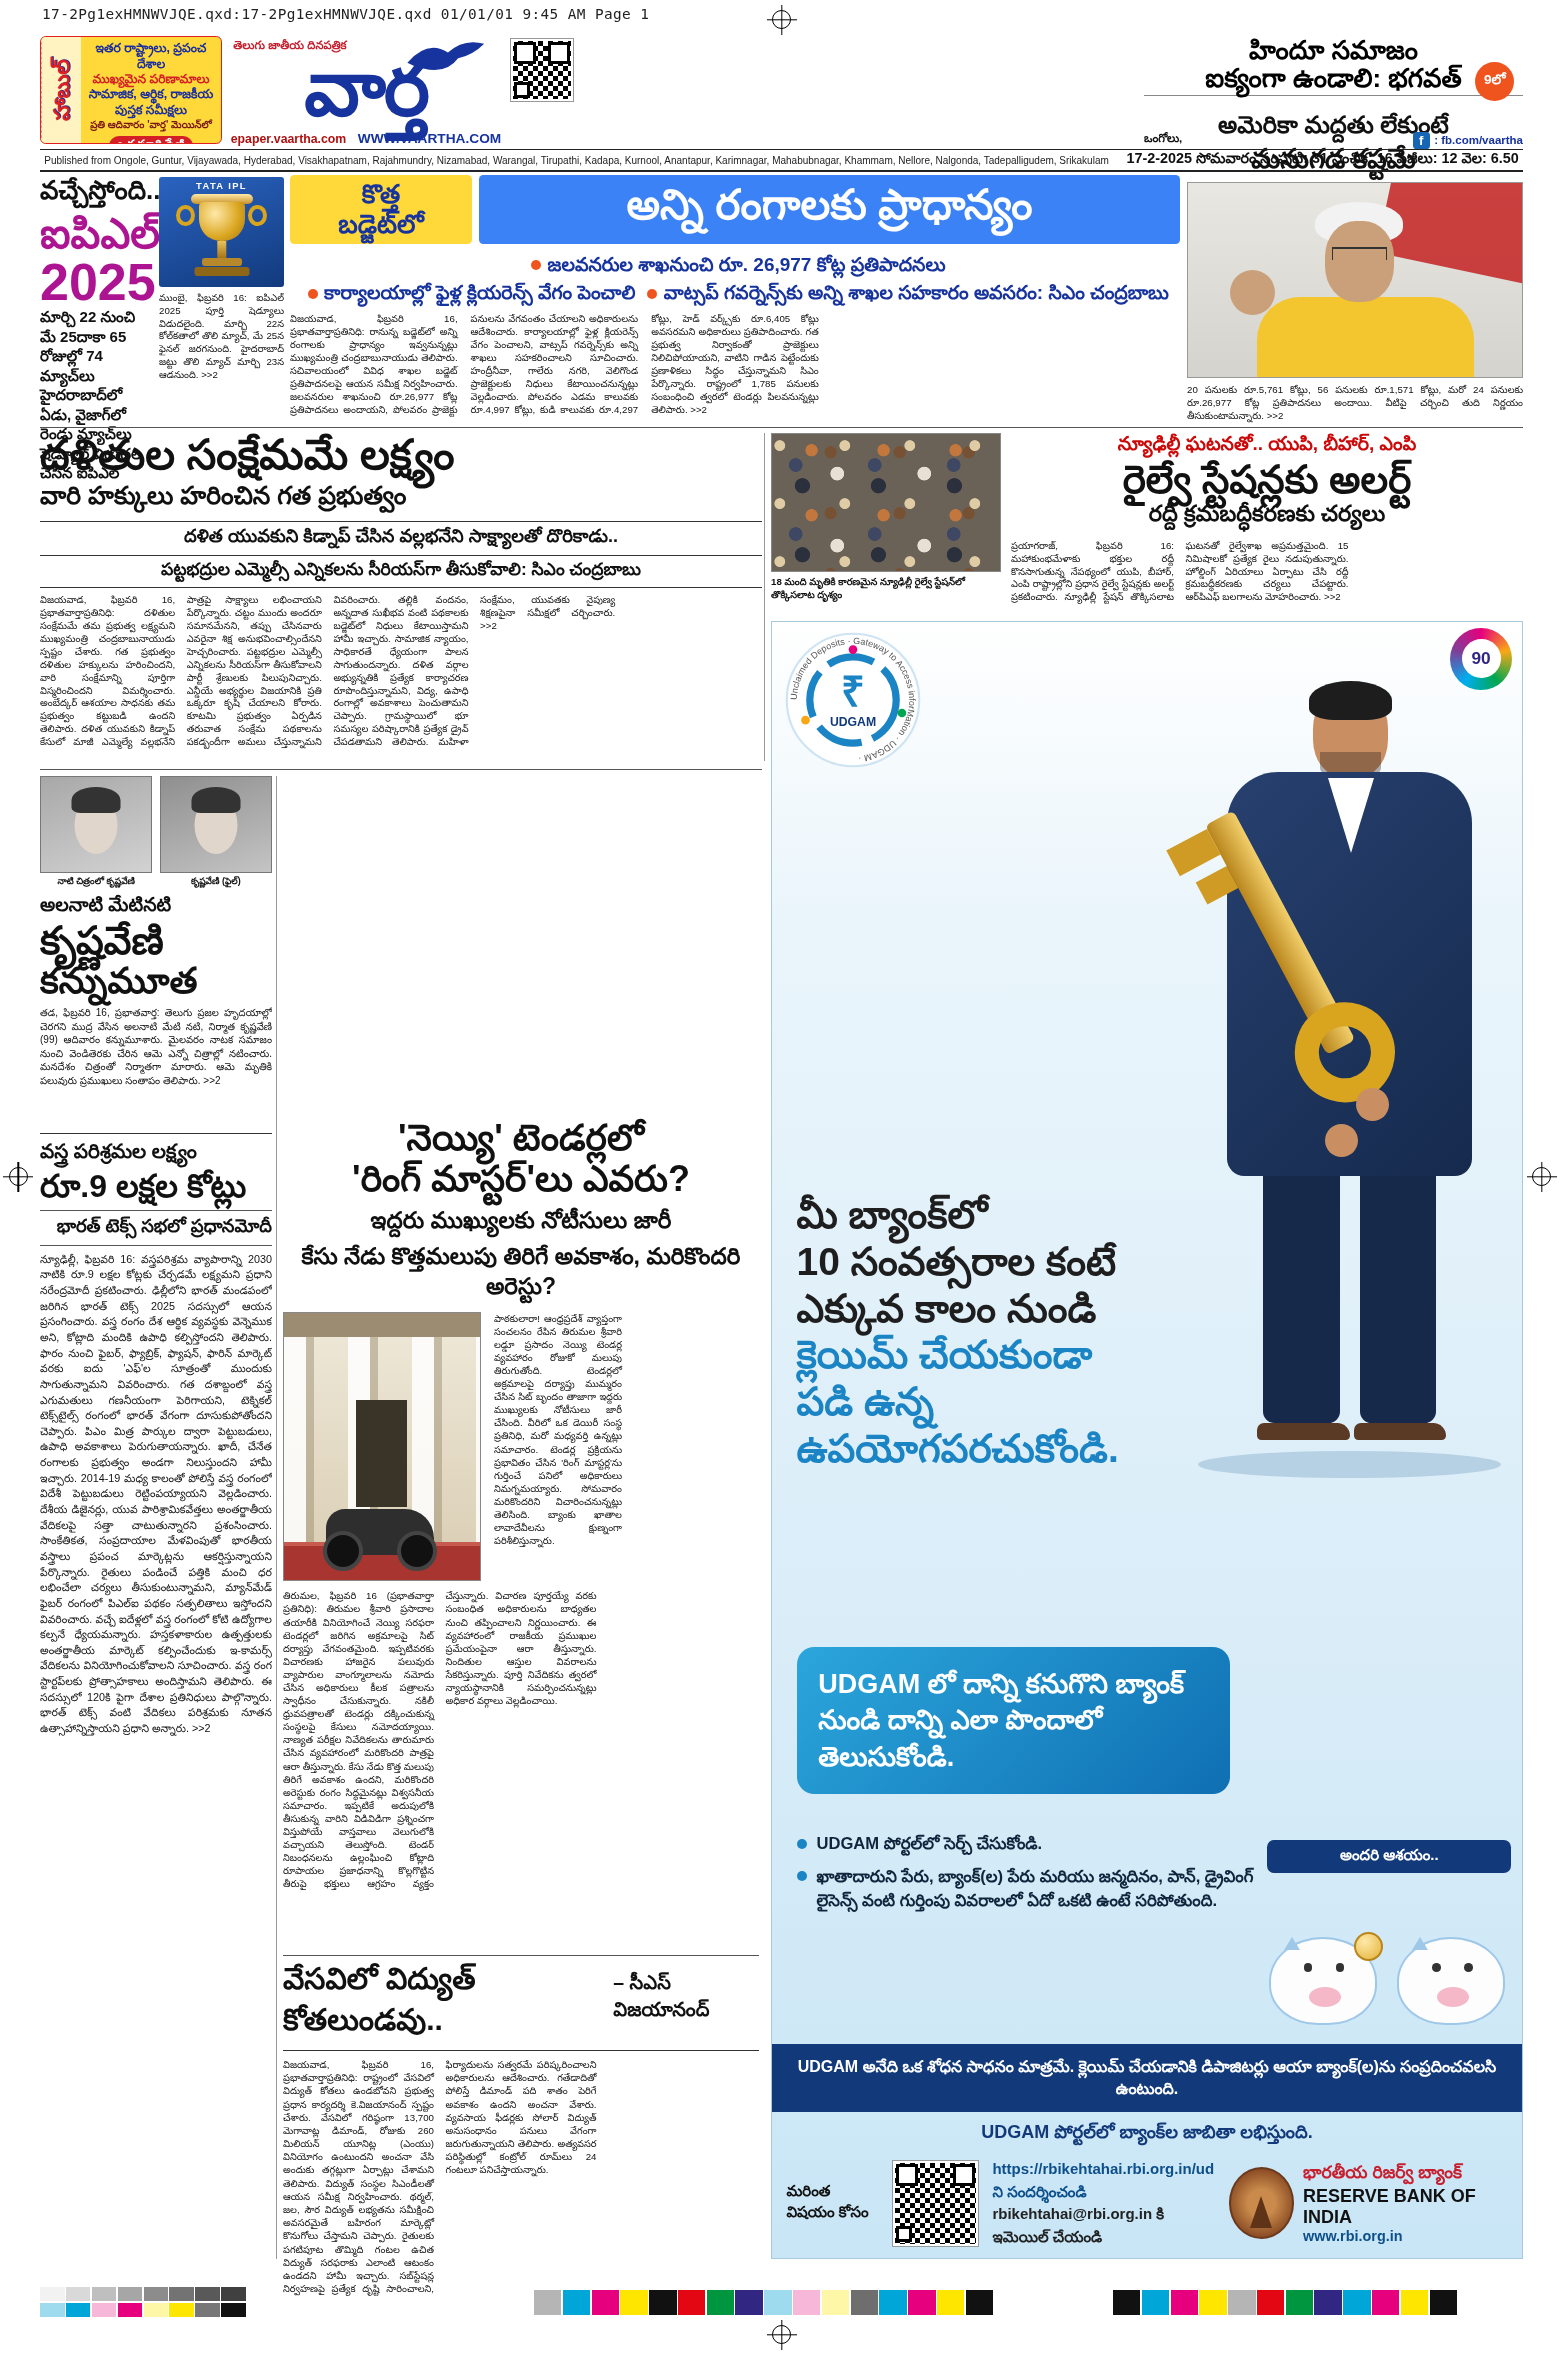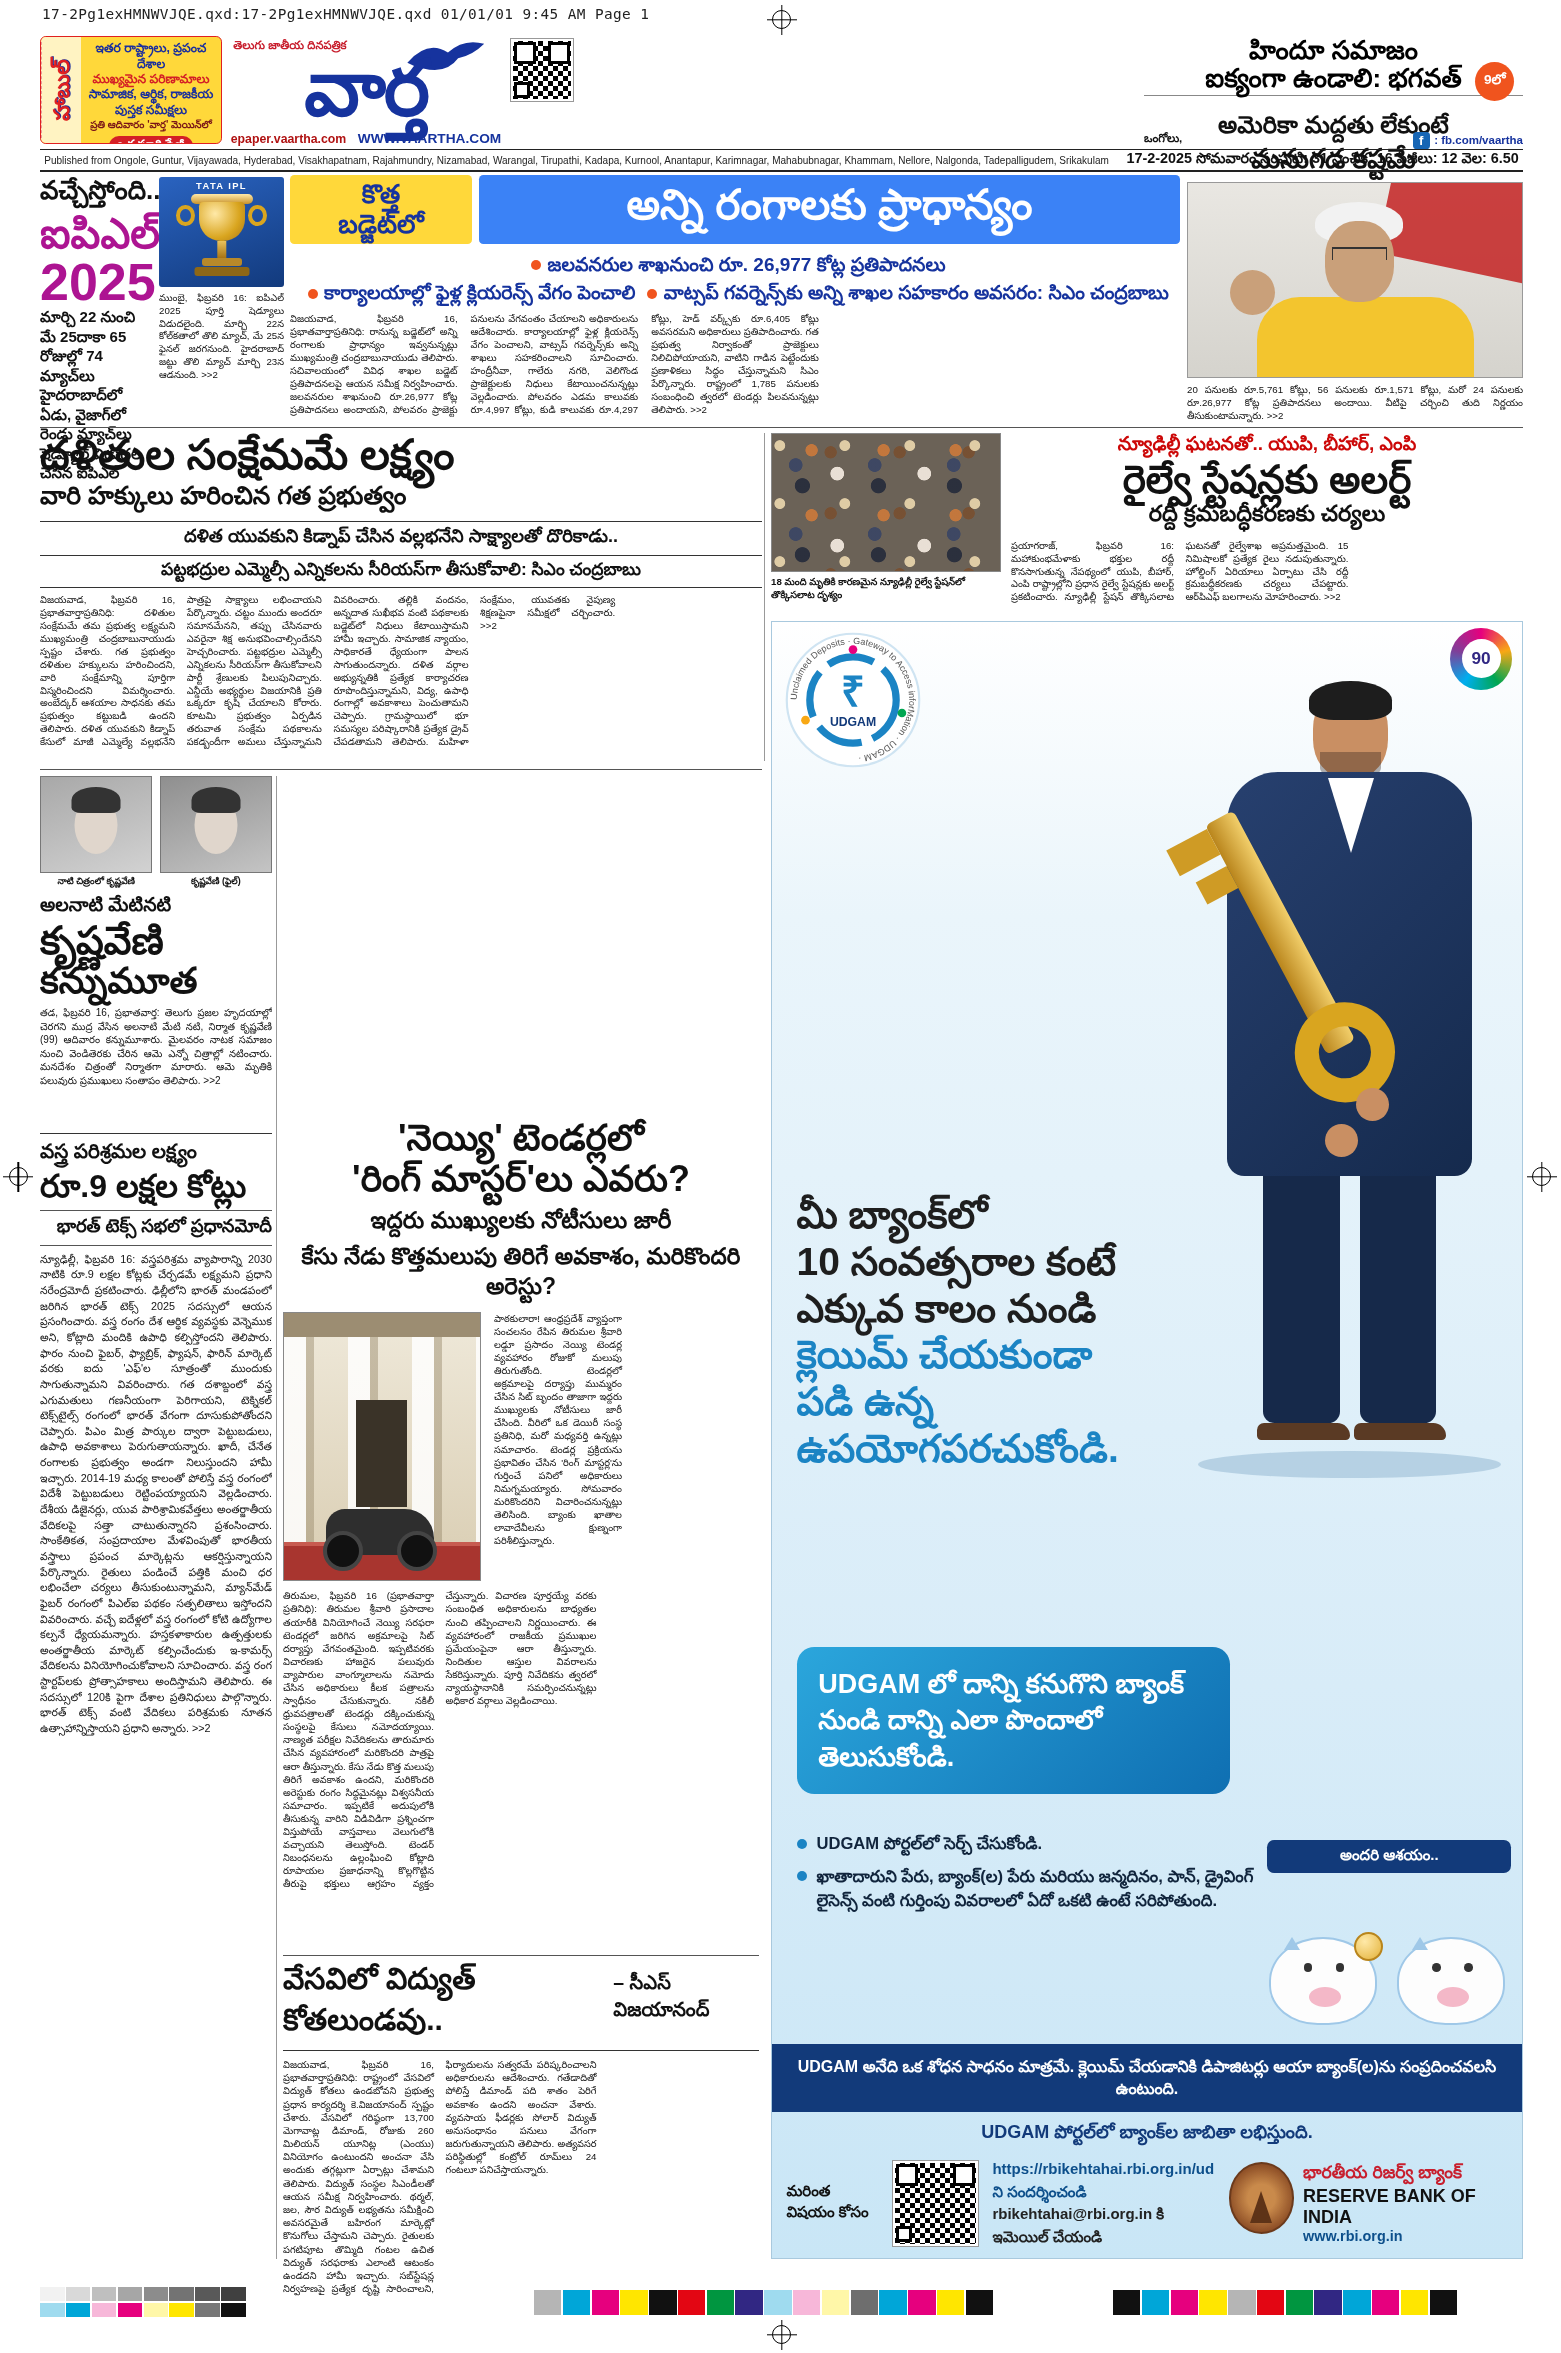--- a/index.html
+++ b/index.html
@@ -139,21 +139,21 @@
   .pig::after{content:"";position:absolute;left:33px;top:24.5px;width:8.7px;height:8.7px;border-radius:50%;background:#333;box-shadow:32px 0 0 #333}
   .snout{position:absolute;left:38px;bottom:16px;width:32px;height:20px;background:#f4b8c8;border-radius:50%}
   .coin{position:absolute;right:-8.7px;top:-7.2px;width:29px;height:29px;border-radius:50%;background:radial-gradient(circle at 35% 30%,#ffe9a8,#e3b23a);border:2.2px solid #b9851c}
   .ad-disclaimer{position:absolute;left:0;top:1422px;width:100%;background:#123a7a;color:#fff;font-size:16px;font-weight:700;line-height:1.4;padding:11.5px 21.7px;text-align:center}
   .ad-note{position:absolute;left:0;top:1500px;width:100%;text-align:center;font-size:18px;font-weight:900;color:#123a7a}
   .ad-bottom{position:absolute;left:14.4px;top:1532px;width:723px;height:98px;display:flex;align-items:center;gap:14.4px}
   .more-info{width:101px;font-size:15px;font-weight:900}
   .qr-ad{width:85px;height:85px;flex:0 0 auto}
   .urls{flex:1;font-size:15px;font-weight:700;color:#0d4f8b;line-height:1.5}
   .urls .u2{color:#222}
-  .rbi-cell{display:flex;align-items:flex-start;gap:8.7px}
+  .rbi-cell{display:flex;align-items:center;gap:8.7px}
   .rbi-seal{width:72px;height:72px;border-radius:50%;background:radial-gradient(circle,#c98a4b 30%,#8a4b24 75%);border:2.9px solid #6b3a1c;position:relative}
   .rbi-seal::after{content:"";position:absolute;left:50%;top:16px;transform:translateX(-50%);width:0;height:0;border:11.5px solid transparent;border-bottom:32px solid #5e3317}
   .rbi-text .te{color:#c81f2e;font-size:17.3px;font-weight:900}
   .rbi-text .en{font-size:18px;font-weight:900;color:#111}
   .rbi-text .url{color:#0d4f8b;font-size:14.4px;font-weight:700}
 
   
   .obit{position:absolute;left:40px;top:776px;width:232px}
   .o-photos{display:flex;gap:7.2px;height:97px}
   .oph{flex:1;border:0.7px solid #777;background:linear-gradient(160deg,#a8a8a8,#d2d2d2);position:relative}

